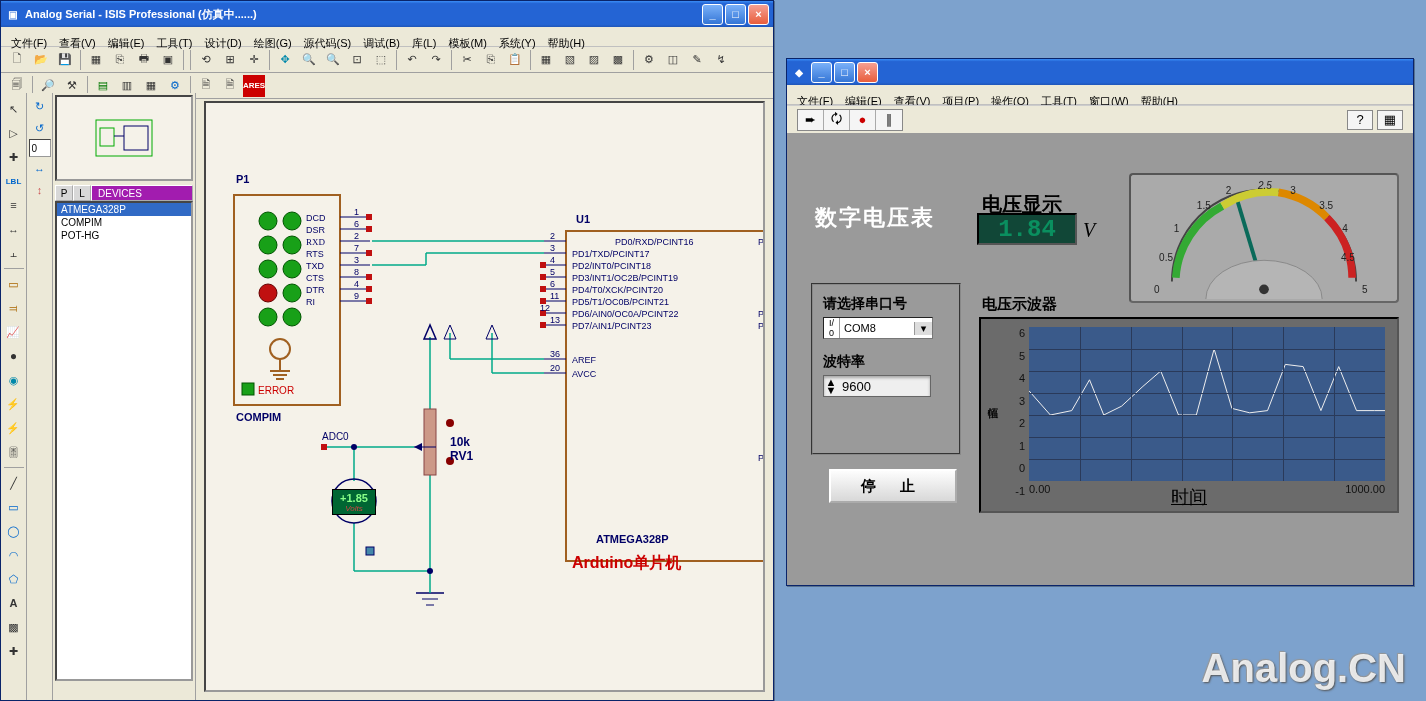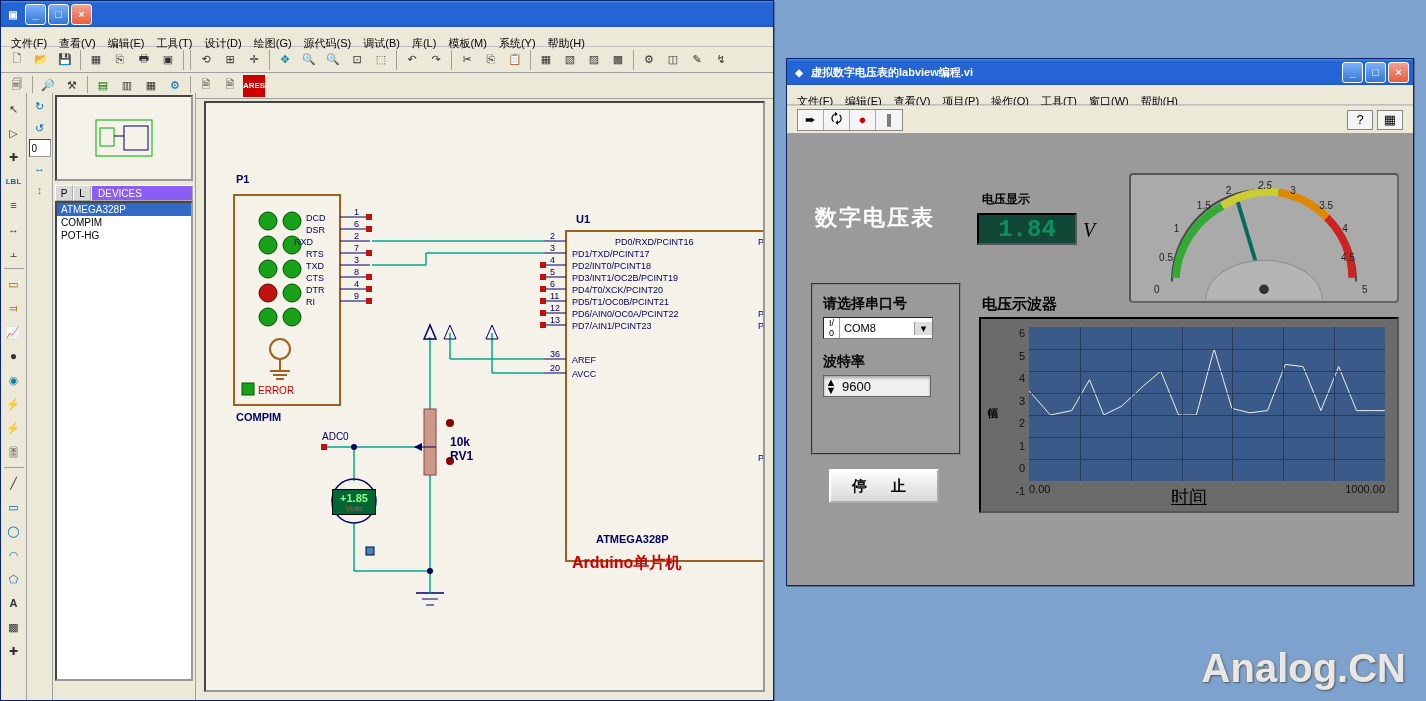--- a/index.html
+++ b/index.html
@@ -32,21 +32,21 @@
 .second-col { width:26px; background:#ece9d8; border-right:1px solid #a0a0a0; display:flex; flex-direction:column; align-items:center; padding-top:2px;}
 .rot-input { width:22px; height:18px; font-size:10px; border:1px inset #999; text-align:left; padding-left:2px;}
 .left-panel { width:143px; background:#ece9d8; border-right:1px solid #a0a0a0; display:flex; flex-direction:column;}
 .preview { height:86px; border:2px inset #999; margin:2px; background:#f5f2e9; position:relative; display:flex; align-items:center; justify-content:center;}
 .preview svg { }
 .device-list-wrap { flex:1; margin:2px; }
 .device-header { display:flex; height:16px; }
 .device-header .hcell { background:#d8d8d8; border:1px outset #fff; font-size:10px; display:flex; align-items:center; justify-content:center;}
 .device-header .hcell.p { width:18px;}
 .device-header .hcell.l { width:18px;}
-.device-header .hcell.dev { flex:1; background:#8b5cf6; color:#fff; justify-content:flex-start; padding-left:6px;}
+.device-header .hcell.dev { flex:1; background:#a21caf; color:#fff; justify-content:flex-start; padding-left:6px;}
 .device-list { background:#fff; border:2px inset #999; height:480px; }
 .device-list .item { padding:1px 4px; font-size:10px; cursor:pointer;}
 .device-list .item.sel { background:#316ac5; color:#fff;}
 
 
 .canvas { flex:1; background:#f5f2e9; position:relative; border:2px inset #999; margin:8px; overflow:hidden;}
 .canvas .dots { position:absolute; inset:0; background-image: radial-gradient(circle, #888 0.5px, transparent 0.5px); background-size: 10px 10px;}
 
 
 .sc-label { position:absolute; font-size:11px; color:#006; font-family: Arial;}
@@ -56,57 +56,58 @@
 
 .lv-body { position:absolute; top:46px; left:0; right:0; bottom:0; }
 .lv-toolbar { height:28px; background:#ece9d8; display:flex; align-items:center; padding:0 10px; justify-content:space-between; border-top:1px solid #ccc;}
 .lv-tb-grp { display:flex; border:1px solid #888; height:22px;}
 .lv-tb-btn { width:26px; height:20px; background:#f5f5f5; border-right:1px solid #aaa; display:flex; align-items:center; justify-content:center; cursor:pointer; font-size:13px;}
 .lv-tb-btn:last-child{border-right:none;}
 .lv-tb-btn.rec { color:#c00;}
 .lv-panel-area { position:absolute; top:28px; left:0; right:0; bottom:0; background:#9a9a9a; padding:10px;}
 
 .lv-title { position:absolute; left:28px; top:70px; color:#fff; font-size:22px; font-weight:bold; letter-spacing:2px;}
-.lv-voltage-lbl { position:absolute; left:195px; top:58px; color:#000; font-size:12px; font-weight:bold;}
+.lv-voltage-lbl { position:absolute; left:195px; top:58px; color:#000; font-size:20px; font-weight:bold;}
 .lv-voltage-box { position:absolute; left:190px; top:80px; width:100px; height:32px; background:#114737; border:2px inset #555; color:#0a8f5f; font-family:"Courier New"; font-size:24px; font-weight:bold; display:flex; align-items:center; justify-content:center;}
 .lv-v-unit { position:absolute; left:296px; top:86px; font-size:20px; font-family:"Times New Roman"; font-style:italic;}
 
 .lv-gauge { position:absolute; right:14px; top:40px; width:270px; height:130px; background:#aaa; border:2px solid #666; border-top-color:#555; border-left-color:#555; border-radius:4px;}
 .lv-gauge svg { width:100%; height:100%;}
 
 .lv-settings-box { position:absolute; left:24px; top:150px; width:150px; height:172px; border:2px groove #888; padding:10px;}
 .lv-settings-box .lbl { font-size:14px; font-weight:bold; margin-bottom:4px;}
 .lv-combo { width:110px; height:22px; background:#fff; border:1px inset #777; display:flex; align-items:center; font-size:12px; margin-bottom:14px;}
 .lv-combo .handle{width:16px; border-right:1px solid #999; text-align:center; font-size:9px;}
 .lv-combo .val{flex:1; padding:0 4px;}
 .lv-combo .arrow{width:18px; border-left:1px solid #999; text-align:center; background:#ddd;}
 .lv-num { display:flex; align-items:center; width:108px; height:22px; border:1px solid #666; background:#efefef; box-shadow:inset 0 2px 3px rgba(0,0,0,0.3);}
 .lv-num .spinner{width:14px; display:flex; flex-direction:column; font-size:6px; line-height:8px; text-align:center;}
 .lv-num .v{flex:1; padding-left:4px; font-size:13px;}
 
-.lv-stop-btn { position:absolute; left:42px; top:336px; width:110px; height:34px; background:linear-gradient(to bottom,#fdfdfd,#d8d8d8); border:2px outset #fff; font-size:15px; letter-spacing:10px; cursor:pointer; font-weight:bold;}
+.lv-stop-btn { position:absolute; left:42px; top:336px; width:128px; height:34px; background:linear-gradient(to bottom,#fdfdfd,#d8d8d8); border:2px outset #fff; font-size:15px; letter-spacing:10px; cursor:pointer; font-weight:bold;}
 
 .lv-scope-lbl { position:absolute; left:195px; top:162px; font-size:15px; font-weight:bold;}
 .lv-scope { position:absolute; left:192px; top:184px; right:14px; height:196px; background:#6b6b6b; border:2px inset #555;}
 .lv-plot { position:absolute; left:48px; top:8px; right:12px; bottom:30px; background:#3a5a8a; }
 .lv-plot .grid-v { position:absolute; top:0; bottom:0; width:1px; background:#2a3a5a;}
 .lv-plot .grid-h { position:absolute; left:0; right:0; height:1px; background:#2a3a5a;}
 .lv-plot svg { position:absolute; inset:0; width:100%; height:100%;}
 .lv-axis-lbl { position:absolute; color:#111; font-size:11px;}
 .lv-yaxis-title { position:absolute; left:4px; top:80px; font-size:11px; writing-mode:vertical-rl;}
 .lv-xaxis-title { position:absolute; left:50%; bottom:2px; transform:translateX(-50%); font-size:18px;text-decoration:underline;}
 
 .watermark { position:absolute; right:20px; bottom:10px; font-size:40px; font-family: Arial; color:rgba(255,255,255,0.85); font-weight:bold; text-shadow:1px 1px 2px #555, -1px -1px 1px #999;}
 </style>
 </head>
 <body>
 
 <div class="window" style="left:0; top:0; width:774px; height:701px;">
   <div class="titlebar">
     <span class="icon-slot">▣</span>
+    <span class="title-text">Analog Serial - ISIS Professional (仿真中......)</span>
     <div class="win-btns">
       <div class="win-btn min">_</div>
       <div class="win-btn max">□</div>
       <div class="win-btn close">×</div>
     </div>
   </div>
   <div class="menubar" id="isis-menu">
       <div class="menu-item">文件(F)</div>
       <div class="menu-item">查看(V)</div>
       <div class="menu-item">编辑(E)</div>
@@ -362,21 +363,21 @@
       <div class="sc-volts" style="left:126px; top:386px">
         <span style="color:#8f8;font-weight:bold">+1.85</span>
         <span style="color:#c44;font-size:8px;font-style:italic">Volts</span>
       </div>
 
       <div id="ser-pins">
           <div class="sc-pin" style="left: 100px; top: 110px;">DCD</div>
           <div class="sc-pin" style="left: 148px; top: 104px;">1</div>
           <div class="sc-pin" style="left: 100px; top: 122px;">DSR</div>
           <div class="sc-pin" style="left: 148px; top: 116px;">6</div>
-          <div class="sc-pin" style="left: 88px; top: 134px;">RXD</div>
+          <div class="sc-pin" style="left: 100px; top: 134px; font-family: Liberation Serif, serif;">RXD</div>
           <div class="sc-pin" style="left: 148px; top: 128px;">2</div>
           <div class="sc-pin" style="left: 100px; top: 146px;">RTS</div>
           <div class="sc-pin" style="left: 148px; top: 140px;">7</div>
           <div class="sc-pin" style="left: 100px; top: 158px;">TXD</div>
           <div class="sc-pin" style="left: 148px; top: 152px;">3</div>
           <div class="sc-pin" style="left: 100px; top: 170px;">CTS</div>
           <div class="sc-pin" style="left: 148px; top: 164px;">8</div>
           <div class="sc-pin" style="left: 100px; top: 182px;">DTR</div>
           <div class="sc-pin" style="left: 148px; top: 176px;">4</div>
           <div class="sc-pin" style="left: 100px; top: 194px;">RI</div>
@@ -389,40 +390,39 @@
           <div class="sc-pin" style="left: 344px; top: 140px;">3</div>
           <div class="sc-pin" style="left: 366px; top: 158px;">PD2/INT0/PCINT18</div>
           <div class="sc-pin" style="left: 344px; top: 152px;">4</div>
           <div class="sc-pin" style="left: 366px; top: 170px;">PD3/INT1/OC2B/PCINT19</div>
           <div class="sc-pin" style="left: 344px; top: 164px;">5</div>
           <div class="sc-pin" style="left: 366px; top: 182px;">PD4/T0/XCK/PCINT20</div>
           <div class="sc-pin" style="left: 344px; top: 176px;">6</div>
           <div class="sc-pin" style="left: 366px; top: 194px;">PD5/T1/OC0B/PCINT21</div>
           <div class="sc-pin" style="left: 344px; top: 188px;">11</div>
           <div class="sc-pin" style="left: 366px; top: 206px;">PD6/AIN0/OC0A/PCINT22</div>
-          <div class="sc-pin" style="left: 344px; top: 200px; text-align: center;">12</div>
+          <div class="sc-pin" style="left: 334px; top: 200px; text-align: center;">12</div>
           <div class="sc-pin" style="left: 366px; top: 218px;">PD7/AIN1/PCINT23</div>
           <div class="sc-pin" style="left: 344px; top: 212px;">13</div>
           <div class="sc-pin" style="left: 366px; top: 252px;">AREF</div>
           <div class="sc-pin" style="left: 344px; top: 246px;">36</div>
           <div class="sc-pin" style="left: 366px; top: 266px;">AVCC</div>
           <div class="sc-pin" style="left: 344px; top: 260px;">20</div>
           <div class="sc-pin" style="left: 552px; top: 134px;">P</div>
           <div class="sc-pin" style="left: 552px; top: 206px;">PB6</div>
           <div class="sc-pin" style="left: 552px; top: 218px;">PB7</div>
           <div class="sc-pin" style="left: 552px; top: 350px;">P</div>
         </div>
     </div>
   </div>
 </div>
 
 <div class="window" style="left:786px; top:58px; width:628px; height:528px;">
   <div class="titlebar">
     <span class="icon-slot">◆</span>
-    <span class="title-text">虚拟数字电压表的labview编程.vi</span>
     <div class="win-btns">
       <div class="win-btn min">_</div>
       <div class="win-btn max">□</div>
       <div class="win-btn close">×</div>
     </div>
   </div>
   <div class="menubar" id="lv-menu">
       <div class="menu-item">文件(F)</div>
       <div class="menu-item">编辑(E)</div>
       <div class="menu-item">查看(V)</div>

